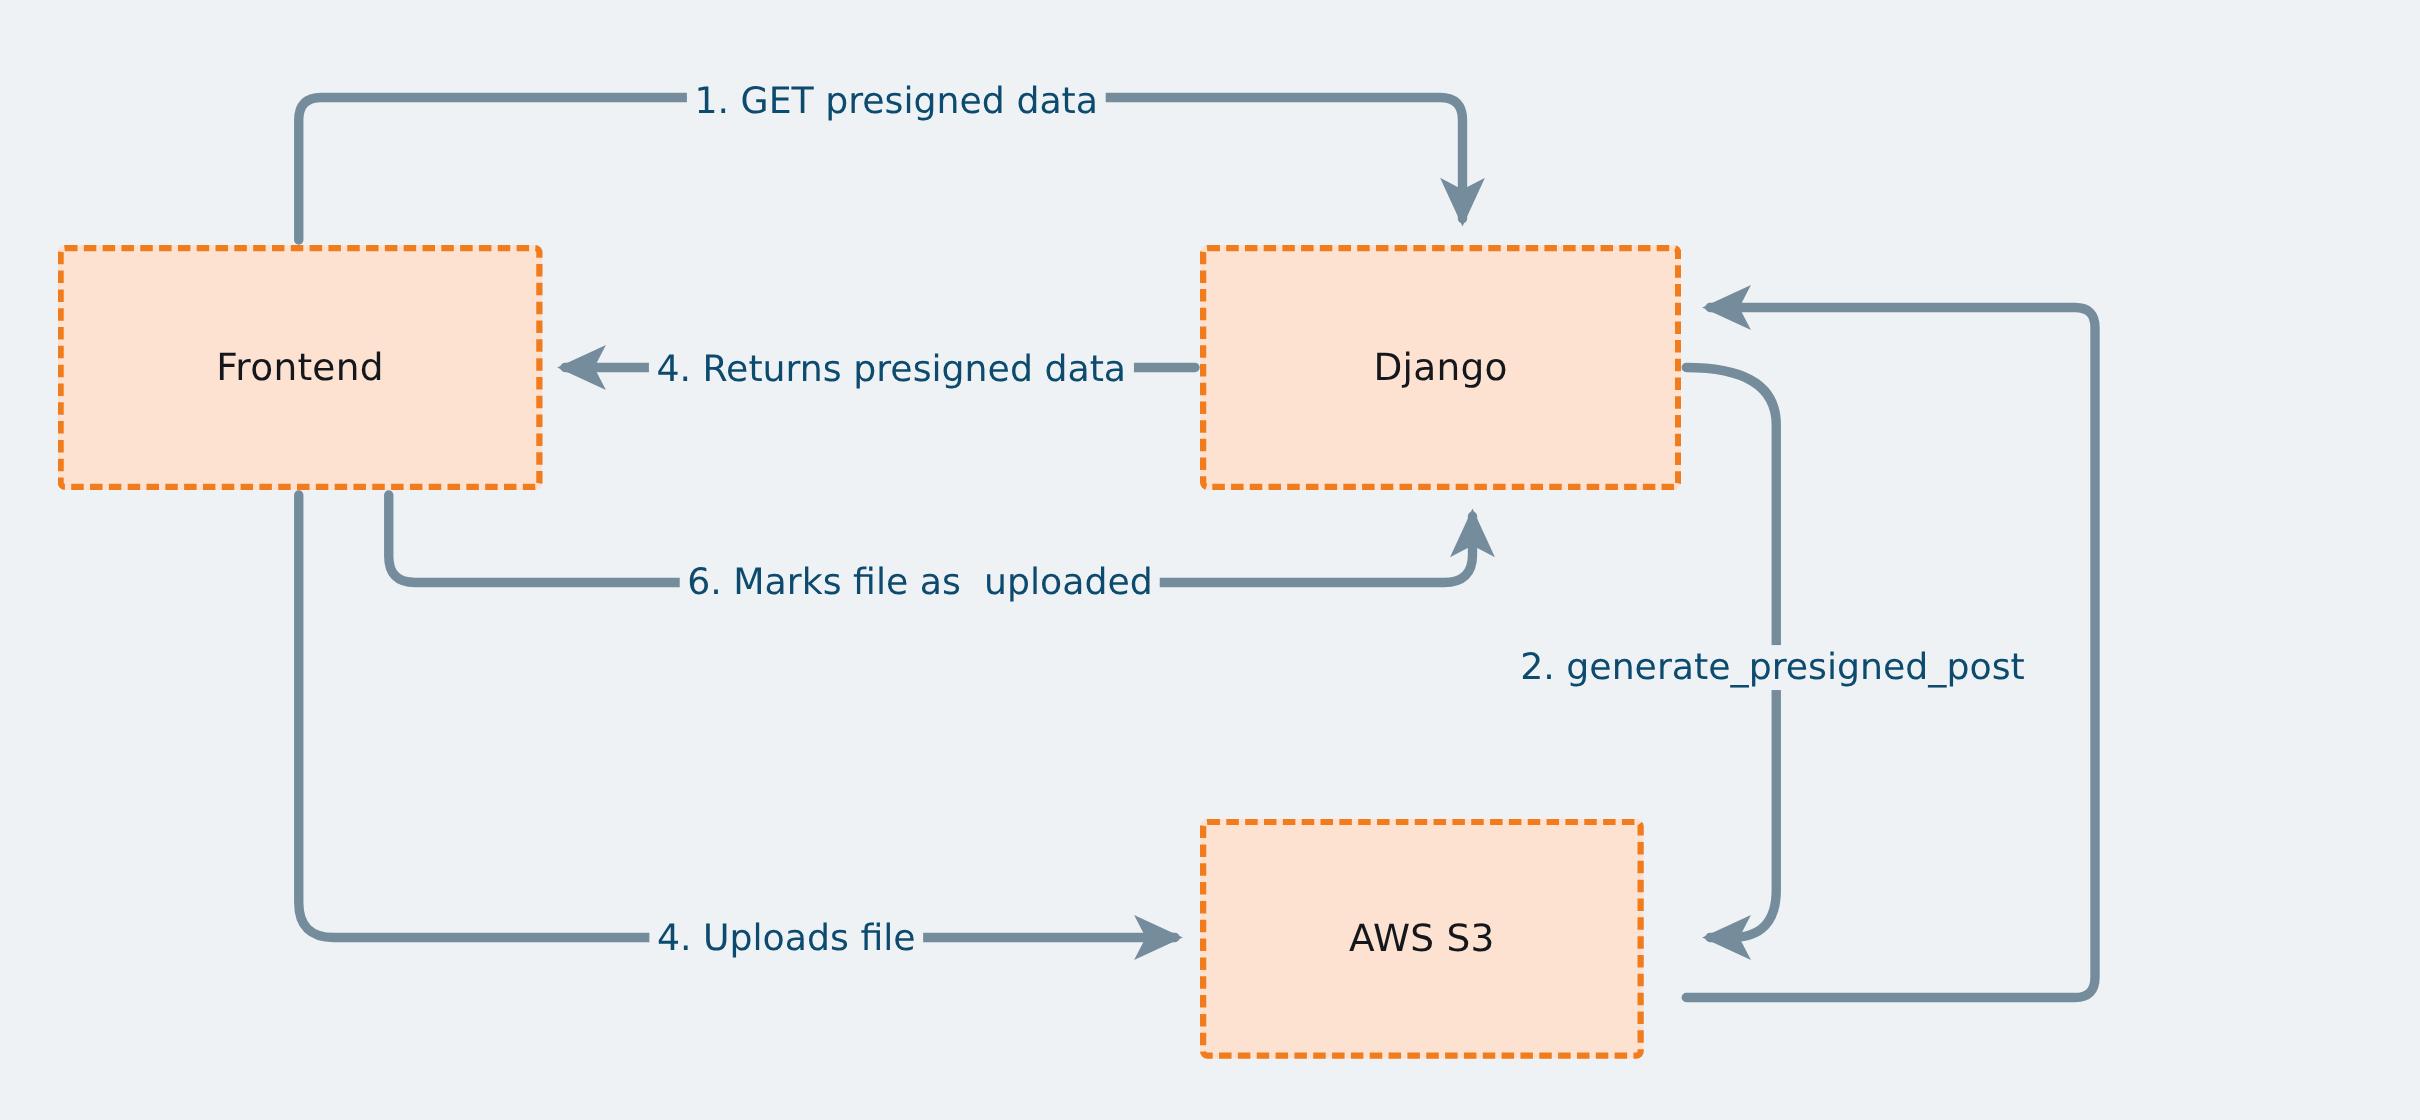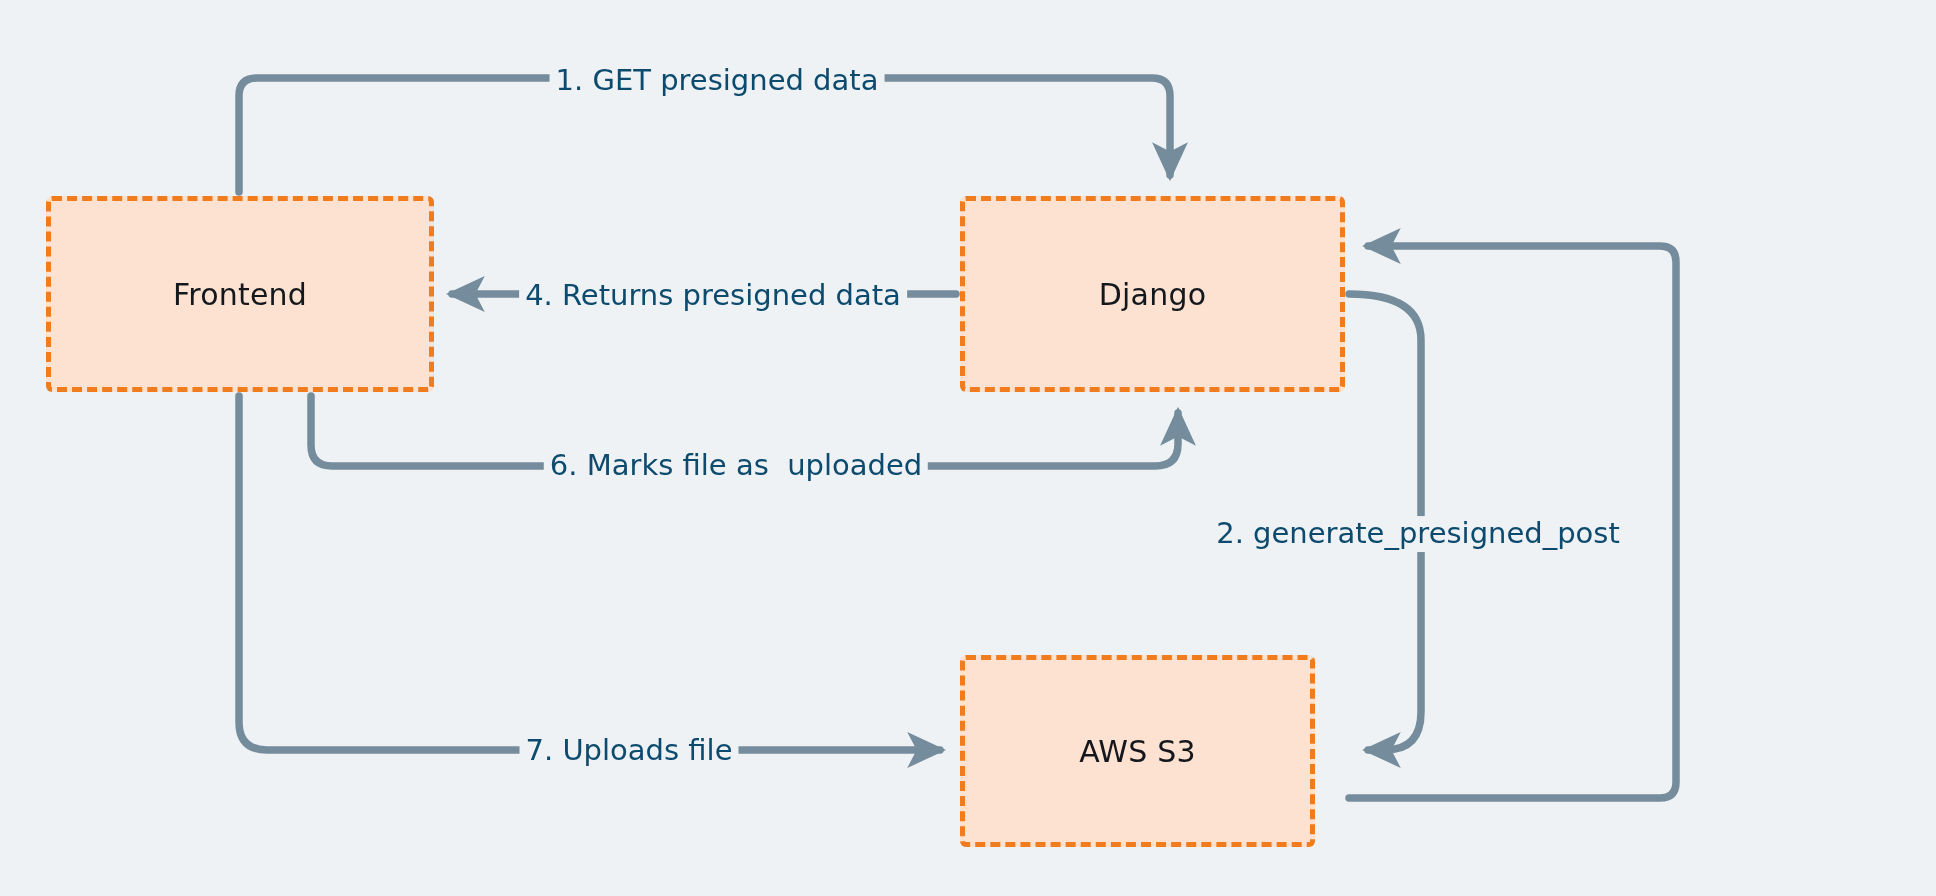--- a/index.html
+++ b/index.html
@@ -96,17 +96,17 @@
     <span class="node-label">AWS S3</span>
   </div>
 
   <div class="edge-label" style="left:717px; top:81px;">1. GET presigned data</div>
 
   <div class="edge-label" style="left:1418px; top:534px;">2. generate_presigned_post</div>
 
 
   <div class="edge-label" style="left:713px; top:296px;">4. Returns presigned data</div>
 
-  <div class="edge-label" style="left:629px; top:751px;">7. Uploads file</div>
+  <div class="edge-label" style="left:629px; top:751px;">4. Uploads file</div>
 
   <div class="edge-label" style="left:688px; top:466px;margin-left:48px;">6. Marks file as  uploaded</div>
 
 </div>
 
 </body></html>

